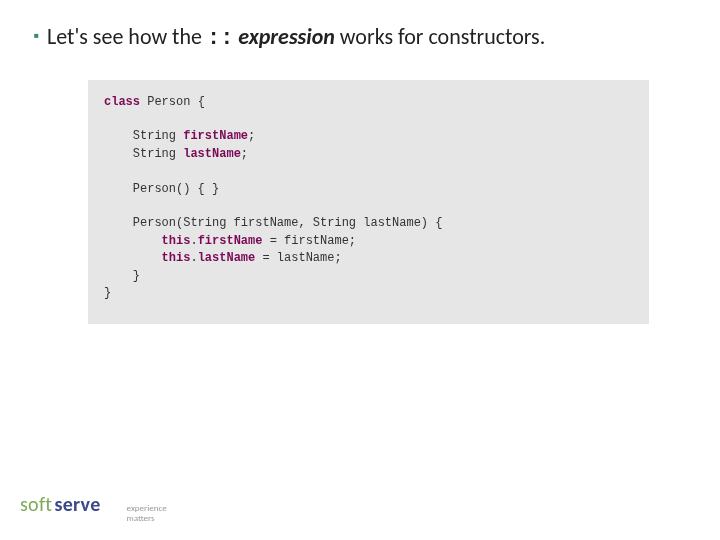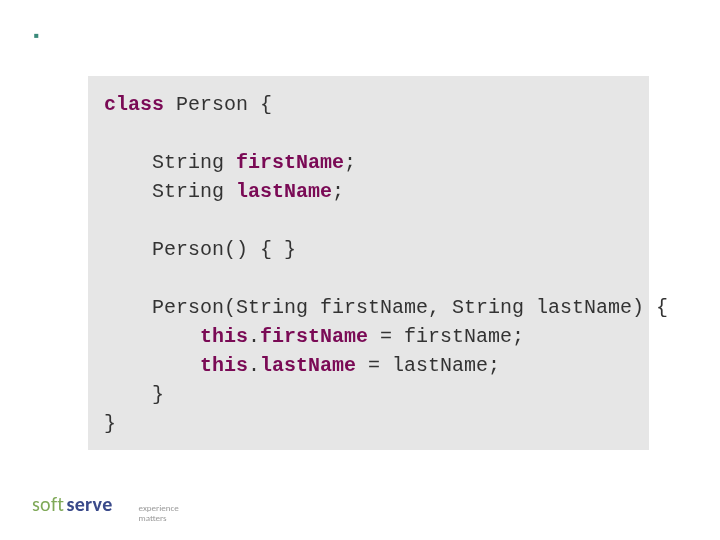--- a/index.html
+++ b/index.html
@@ -44,32 +44,32 @@
     font-weight: bold;
   }
   .italic-bold {
     font-style: italic;
     font-weight: 600;
   }
   .code-block {
     background: #e6e6e6;
     margin-left: 56px;
     margin-right: 39px;
-    padding: 14px 16px 12px 16px;
+    padding: 14px 16px 22px 16px;
     font-family: "Consolas", "Courier New", monospace;
-    font-size: 20px;
+    font-size: 12px;
     line-height: 1.45;
     color: #333;
     white-space: pre;
   }
   .kw { color: #7a0a55; font-weight: bold; }
   .fld { color: #7a0a55; font-weight: bold; }
   .footer {
     position: absolute;
-    left: 32px;
+    left: 20px;
     bottom: 18px;
     display: flex;
     align-items: baseline;
     gap: 6px;
   }
   .logo-soft {
     color: #7fa958;
     font-size: 20px;
     font-weight: 400;
     letter-spacing: 0.3px;
@@ -89,20 +89,23 @@
     margin-left: 20px;
   }
 </style>
 </head>
 <body>
 
 <div class="slide">
 
   <div class="bullet-row">
     <span class="bullet">▪</span>
+    <div class="bullet-text">
+      <span>Let's see how the </span><span class="mono-bold">::</span><span class="italic-bold"> expression</span><span> works for constructors.</span>
+    </div>
   </div>
 
   <div class="code-block"><span class="kw">class</span><span> Person {</span>
 
 <span>    String </span><span class="fld">firstName</span><span>;</span>
 <span>    String </span><span class="fld">lastName</span><span>;</span>
 
 <span>    Person() { }</span>
 
 <span>    Person(String firstName, String lastName) {</span>

